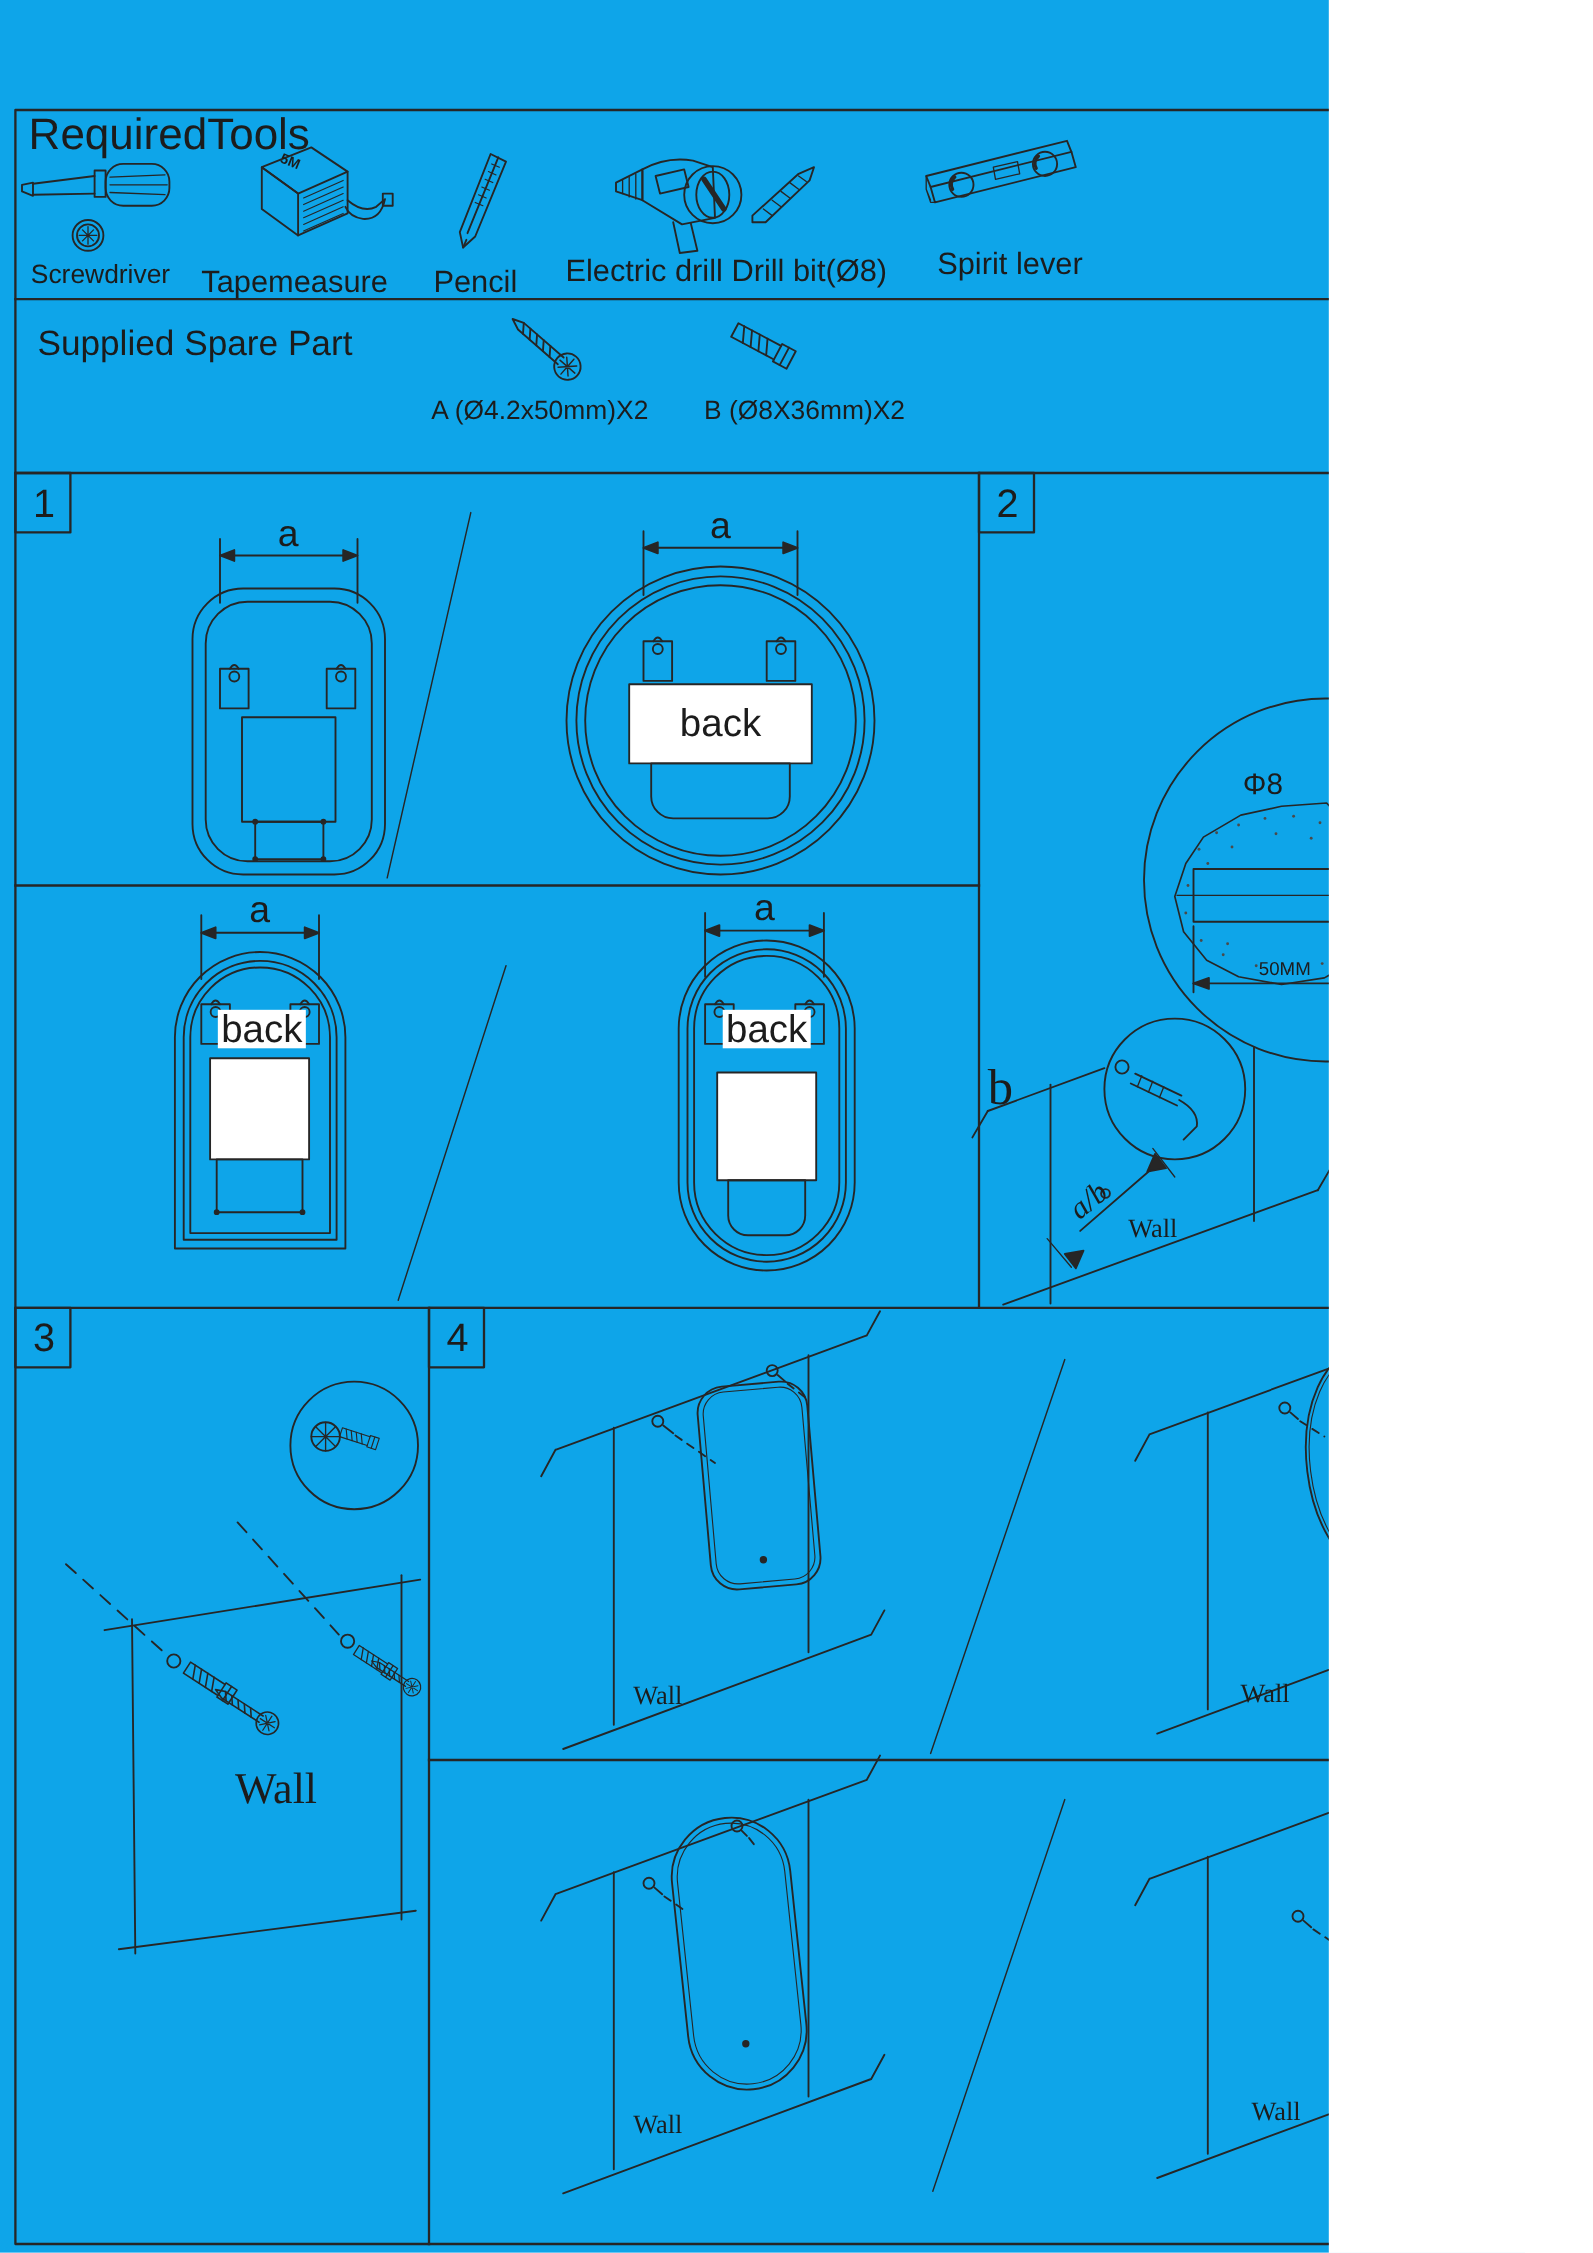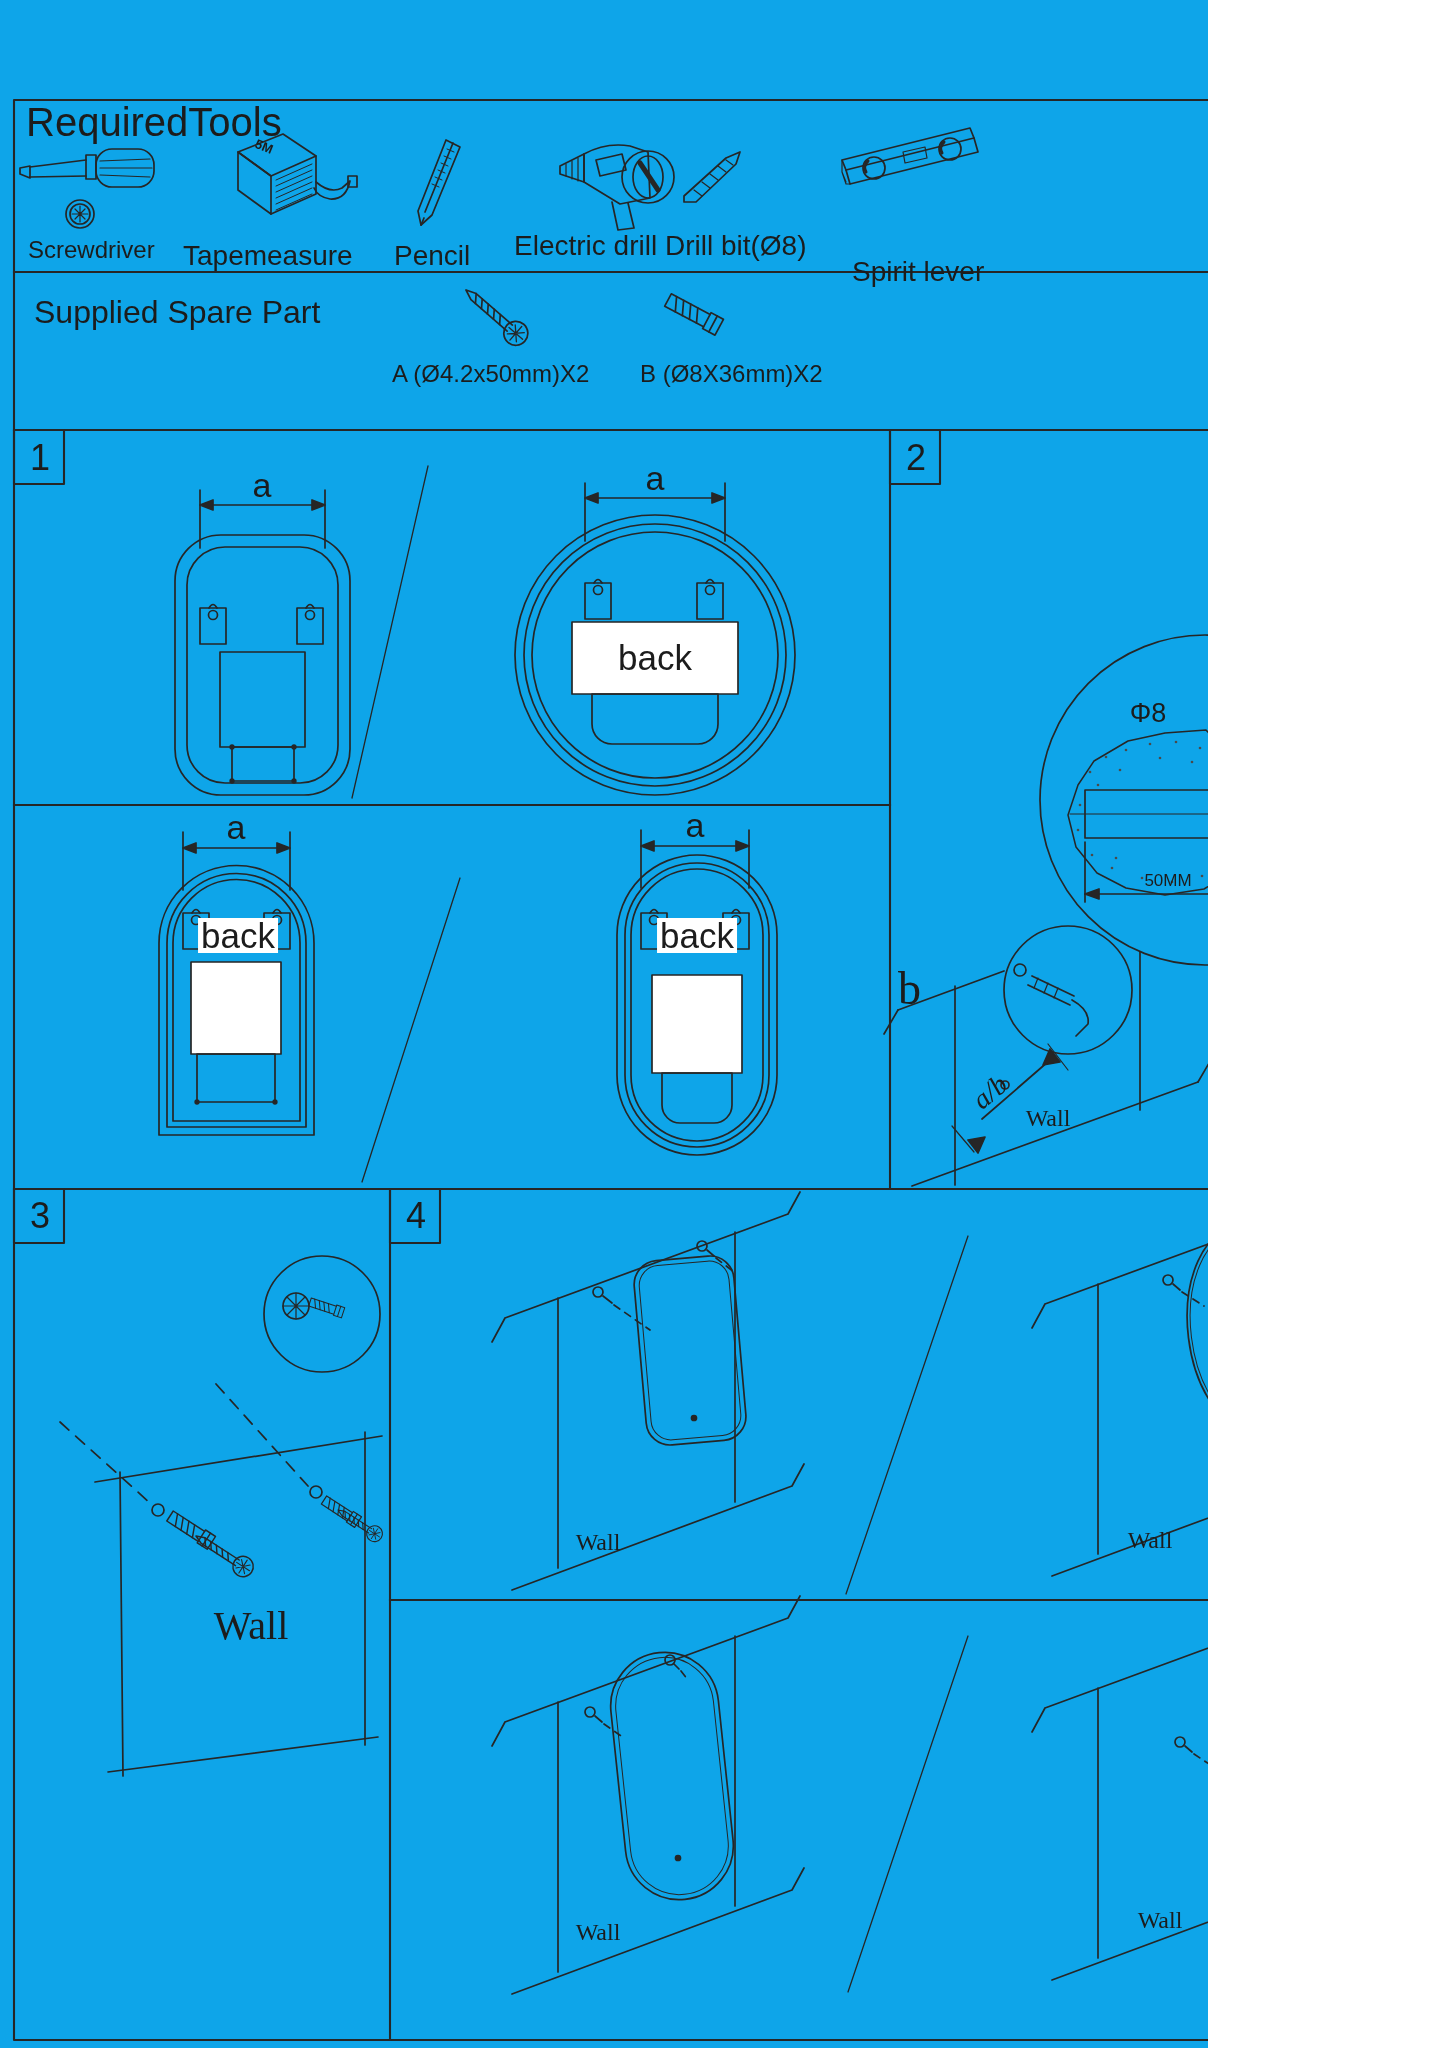--- a/index.html
+++ b/index.html
@@ -343,21 +343,21 @@
   </g>
 </svg>
 
 <span class="lbl" style="left:26px;top:102px;font-size:40px;">RequiredTools</span>
 
 <span class="lbl" style="left:28px;top:238px;font-size:24px;">Screwdriver</span>
 <span class="lbl" style="left:183px;top:242px;font-size:28px;">Tapemeasure</span>
 <span class="lbl" style="left:255px;top:140px;font-size:13px;font-weight:bold;transform:rotate(22deg);">5M</span>
 <span class="lbl" style="left:394px;top:242px;font-size:28px;">Pencil</span>
 <span class="lbl" style="left:514px;top:232px;font-size:28px;">Electric drill Drill bit(Ø8)</span>
-<span class="lbl" style="left:852px;top:226px;font-size:28px;margin-top:32px;">Spirit lever</span>
+<span class="lbl" style="left:852px;top:226px;font-size:28px;">Spirit lever</span>
 
 <span class="lbl" style="left:34px;top:296px;font-size:32px;">Supplied Spare Part</span>
 <span class="lbl" style="left:392px;top:362px;font-size:24px;">A (Ø4.2x50mm)X2</span>
 <span class="lbl" style="left:640px;top:362px;font-size:24px;">B (Ø8X36mm)X2</span>
 
 <span class="lbl" style="left:30px;top:440px;font-size:36px;">1</span>
 <span class="lbl" style="left:906px;top:440px;font-size:36px;">2</span>
 <span class="lbl" style="left:30px;top:1198px;font-size:36px;">3</span>
 <span class="lbl" style="left:406px;top:1198px;font-size:36px;">4</span>
 

